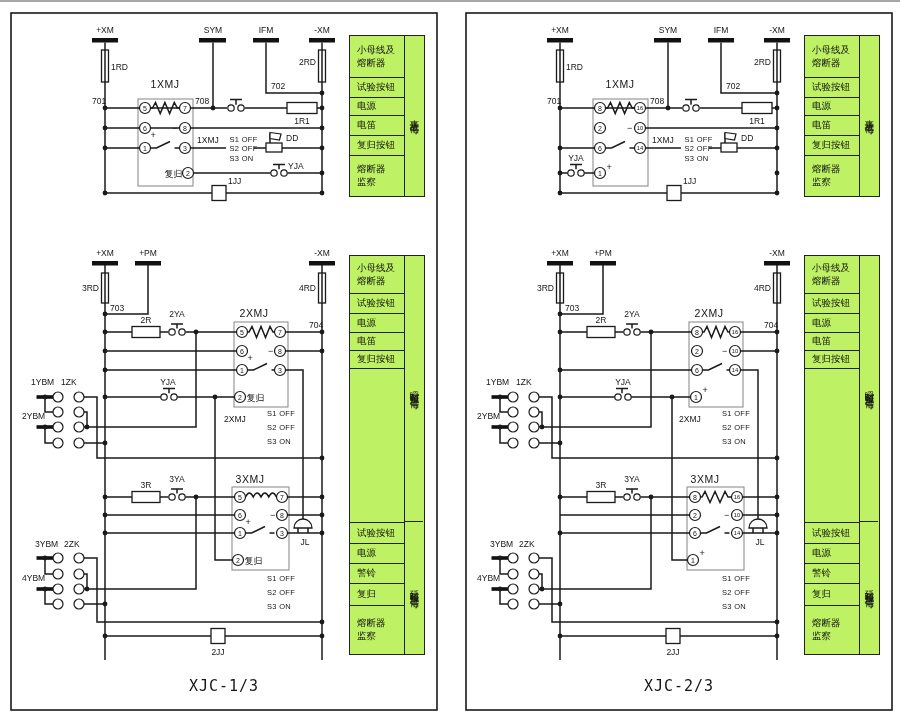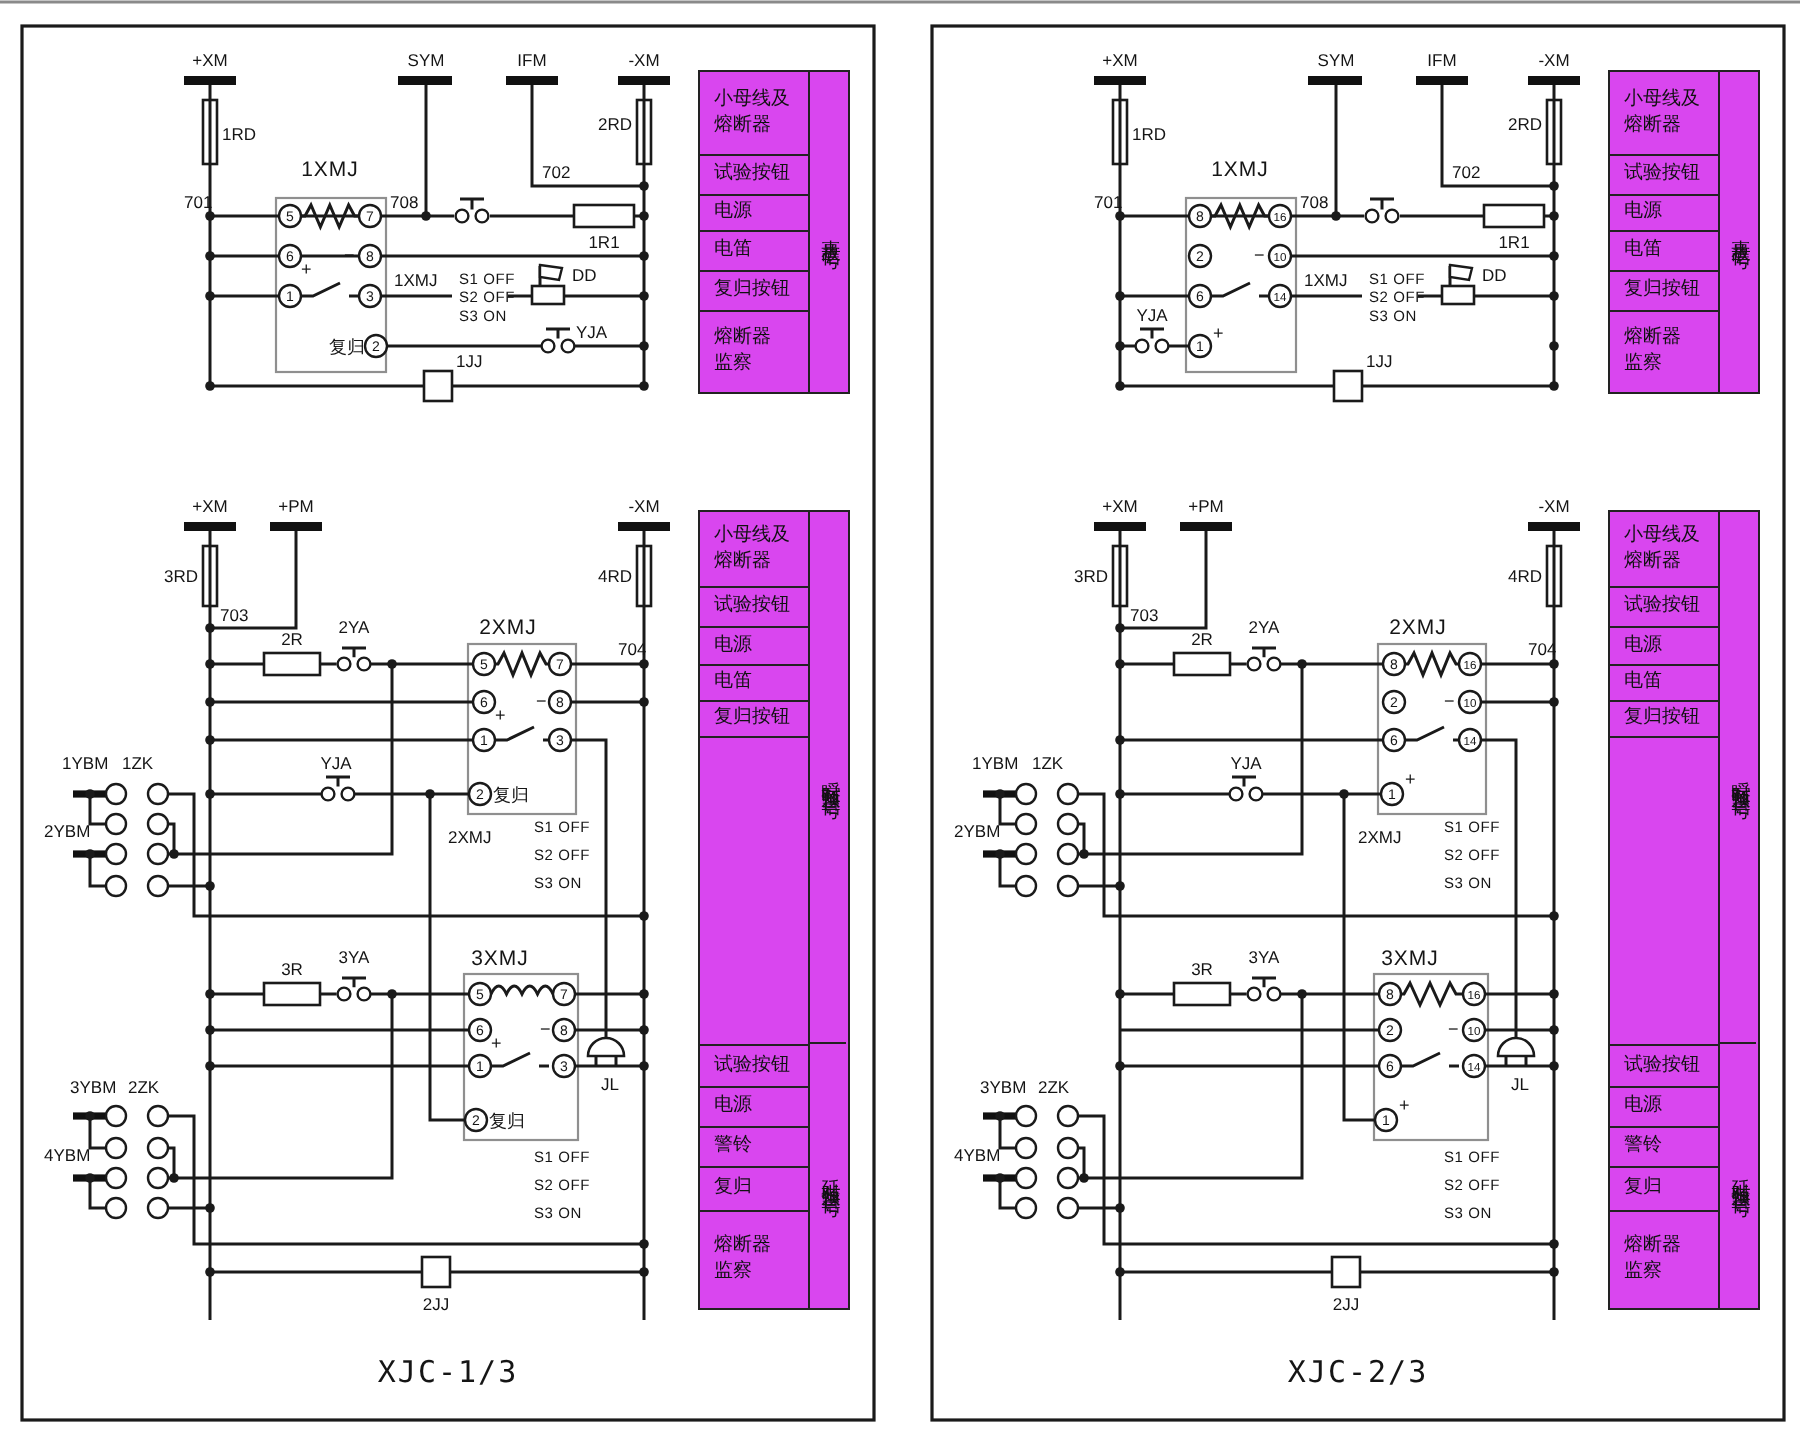--- a/index.html
+++ b/index.html
@@ -18,21 +18,21 @@
   .tn2{font-size:5.8px;text-anchor:middle;}
   .lb{font-size:8.5px;}
   .lbm{font-size:8.5px;text-anchor:middle;}
   .lbe{font-size:8.5px;text-anchor:end;}
   .big{font-size:10.5px;text-anchor:middle;letter-spacing:.5px;}
   .sb{font-size:7.5px;letter-spacing:.3px;}
   .cjk{font-size:9px;}
   .cjke{font-size:9px;text-anchor:end;}
   .sgn{font-size:9px;}
   .ttl{font-size:15px;text-anchor:middle;letter-spacing:1px;font-family:"DejaVu Sans Mono","Liberation Mono",monospace;}
-  .stack{position:absolute;display:flex;border:1.3px solid #222;background:#d946ef;box-sizing:border-box;}
+  .stack{position:absolute;display:flex;border:1.3px solid #222;background:#bef264;box-sizing:border-box;}
   .cells{display:flex;flex-direction:column;box-sizing:border-box;}
   .cell{box-sizing:border-box;border-bottom:1.2px solid #222;display:flex;flex-direction:column;
         justify-content:center;padding-left:7px;font-size:9.5px;line-height:1.3;color:#111;}
   .cell:last-child{border-bottom:none;}
   .stripcol{display:flex;flex-direction:column;border-left:1.2px solid #222;box-sizing:border-box;}
   .strip{box-sizing:border-box;display:flex;align-items:center;justify-content:center;
          writing-mode:vertical-lr;text-orientation:upright;font-size:9.5px;letter-spacing:2px;
          color:#111;border-bottom:1.2px solid #222;}
   .strip:last-child{border-bottom:none;}
 </style>

